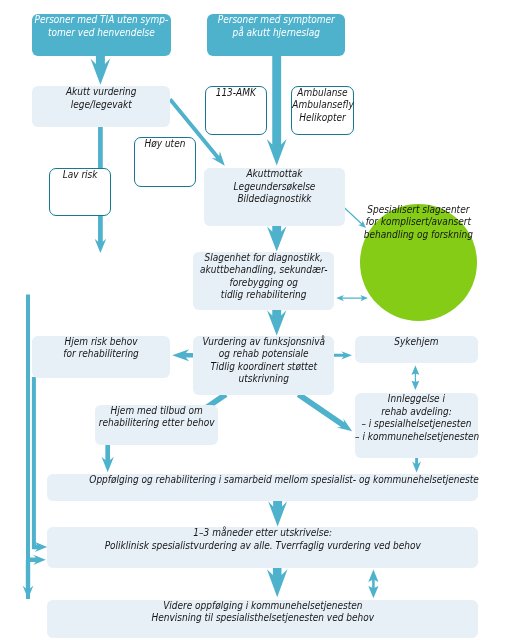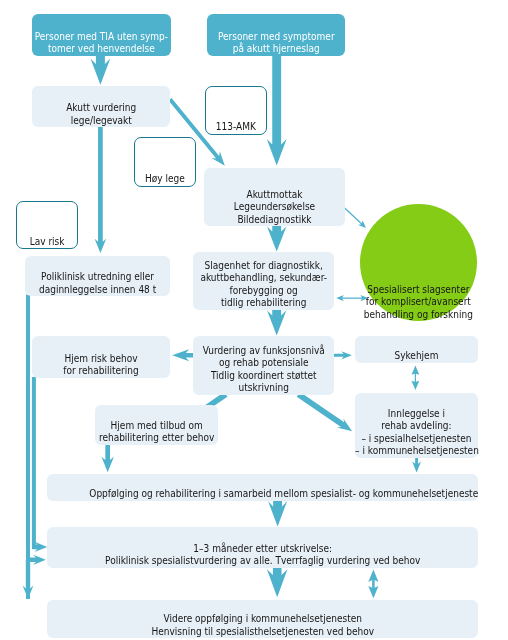--- a/index.html
+++ b/index.html
@@ -1,21 +1,21 @@
 <!DOCTYPE html>
 <html><head>
 <meta charset="utf-8">
 <title>Slagbehandlingskjeden</title>
 <style>
   html,body{margin:0;padding:0;background:#ffffff;}
   body{width:508px;height:640px;overflow:hidden;font-family:"DejaVu Sans Condensed","DejaVu Sans",sans-serif;}
   #stage{position:relative;width:508px;height:640px;background:#fff;}
   svg.layer{position:absolute;left:0;top:0;width:508px;height:640px;overflow:visible;}
-  .node{position:absolute;box-sizing:border-box;display:flex;align-items:flex-end;justify-content:center;
-        text-align:center;font-size:10px;line-height:12.5px;z-index:5;}
+  .node{position:absolute;box-sizing:border-box;display:flex;align-items:flex-start;justify-content:center;
+        text-align:center;font-size:10px;line-height:12.5px;z-index:5;font-style:italic;}
   .node .txt{width:100%;white-space:pre;}
   .teal{background:#4fb2cc;color:#ffffff;border-radius:6px;}
   .pale{background:#e7eff7;color:#161616;border-radius:6px;}
   .outline{background:#ffffff;color:#161616;border:1.15px solid #17788f;border-radius:7px;}
   .circ{background:#84cc16;color:#161616;border-radius:50%;}
 
 </style>
 </head>
 <body>
 
@@ -75,45 +75,46 @@
 
   <div class="node pale" id="n-akuttvurd" style="left:32.1px;top:86.3px;width:138.3px;height:41.2px;">
     <span class="txt">Akutt vurdering
 lege/legevakt</span>
     </div>
 
   <div class="node outline" id="n-amk" style="left:204.5px;top:85.5px;width:62.6px;height:49.3px;">
     <span class="txt">113-AMK</span>
     </div>
 
+  <div class="node outline" id="n-ambulanse" style="left:291.3px;top:85.5px;width:62.3px;height:49.2px;">
+    <span class="txt">Ambulanse
+Ambulansefly
+Helikopter</span>
+    </div>
 
   <div class="node outline" id="n-hoyrisk" style="left:133.7px;top:137.3px;width:62.5px;height:49.3px;">
-    <span class="txt">Høy lege</span>
+    <span class="txt">Høy uten</span>
     </div>
 
-  <div class="node outline" id="n-lavrisk" style="left:16px;top:167.7px;width:62.2px;height:48.7px;margin-top:33px;">
+  <div class="node outline" id="n-lavrisk" style="left:49px;top:167.7px;width:62.2px;height:48.7px;">
     <span class="txt">Lav risk</span>
     </div>
 
   <div class="node pale" id="n-akuttmottak" style="left:204.4px;top:168.4px;width:140.2px;height:58px;">
     <span class="txt">Akuttmottak
 Legeundersøkelse
 Bildediagnostikk</span>
     </div>
 
   <div class="node circ" id="n-slagsenter" style="left:359.5px;top:203.5px;width:117.7px;height:117.7px;">
     <span class="txt">Spesialisert slagsenter
 for komplisert/avansert
 behandling og forskning</span>
     </div>
 
-  <div class="node pale" id="n-poliklinisk" style="left:24.9px;top:255.9px;width:145.4px;height:40.6px;">
-    <span class="txt">Poliklinisk utredning eller
-daginnleggelse innen 48 t</span>
-    </div>
 
   <div class="node pale" id="n-slagenhet" style="left:193.1px;top:251.6px;width:141.2px;height:58.2px;">
     <span class="txt">Slagenhet for diagnostikk,
 akuttbehandling, sekundær-
 forebygging og
 tidlig rehabilitering</span>
     </div>
 
   <div class="node pale" id="n-hjemuten" style="left:31.9px;top:335.6px;width:138.3px;height:42px;">
     <span class="txt">Hjem risk behov

